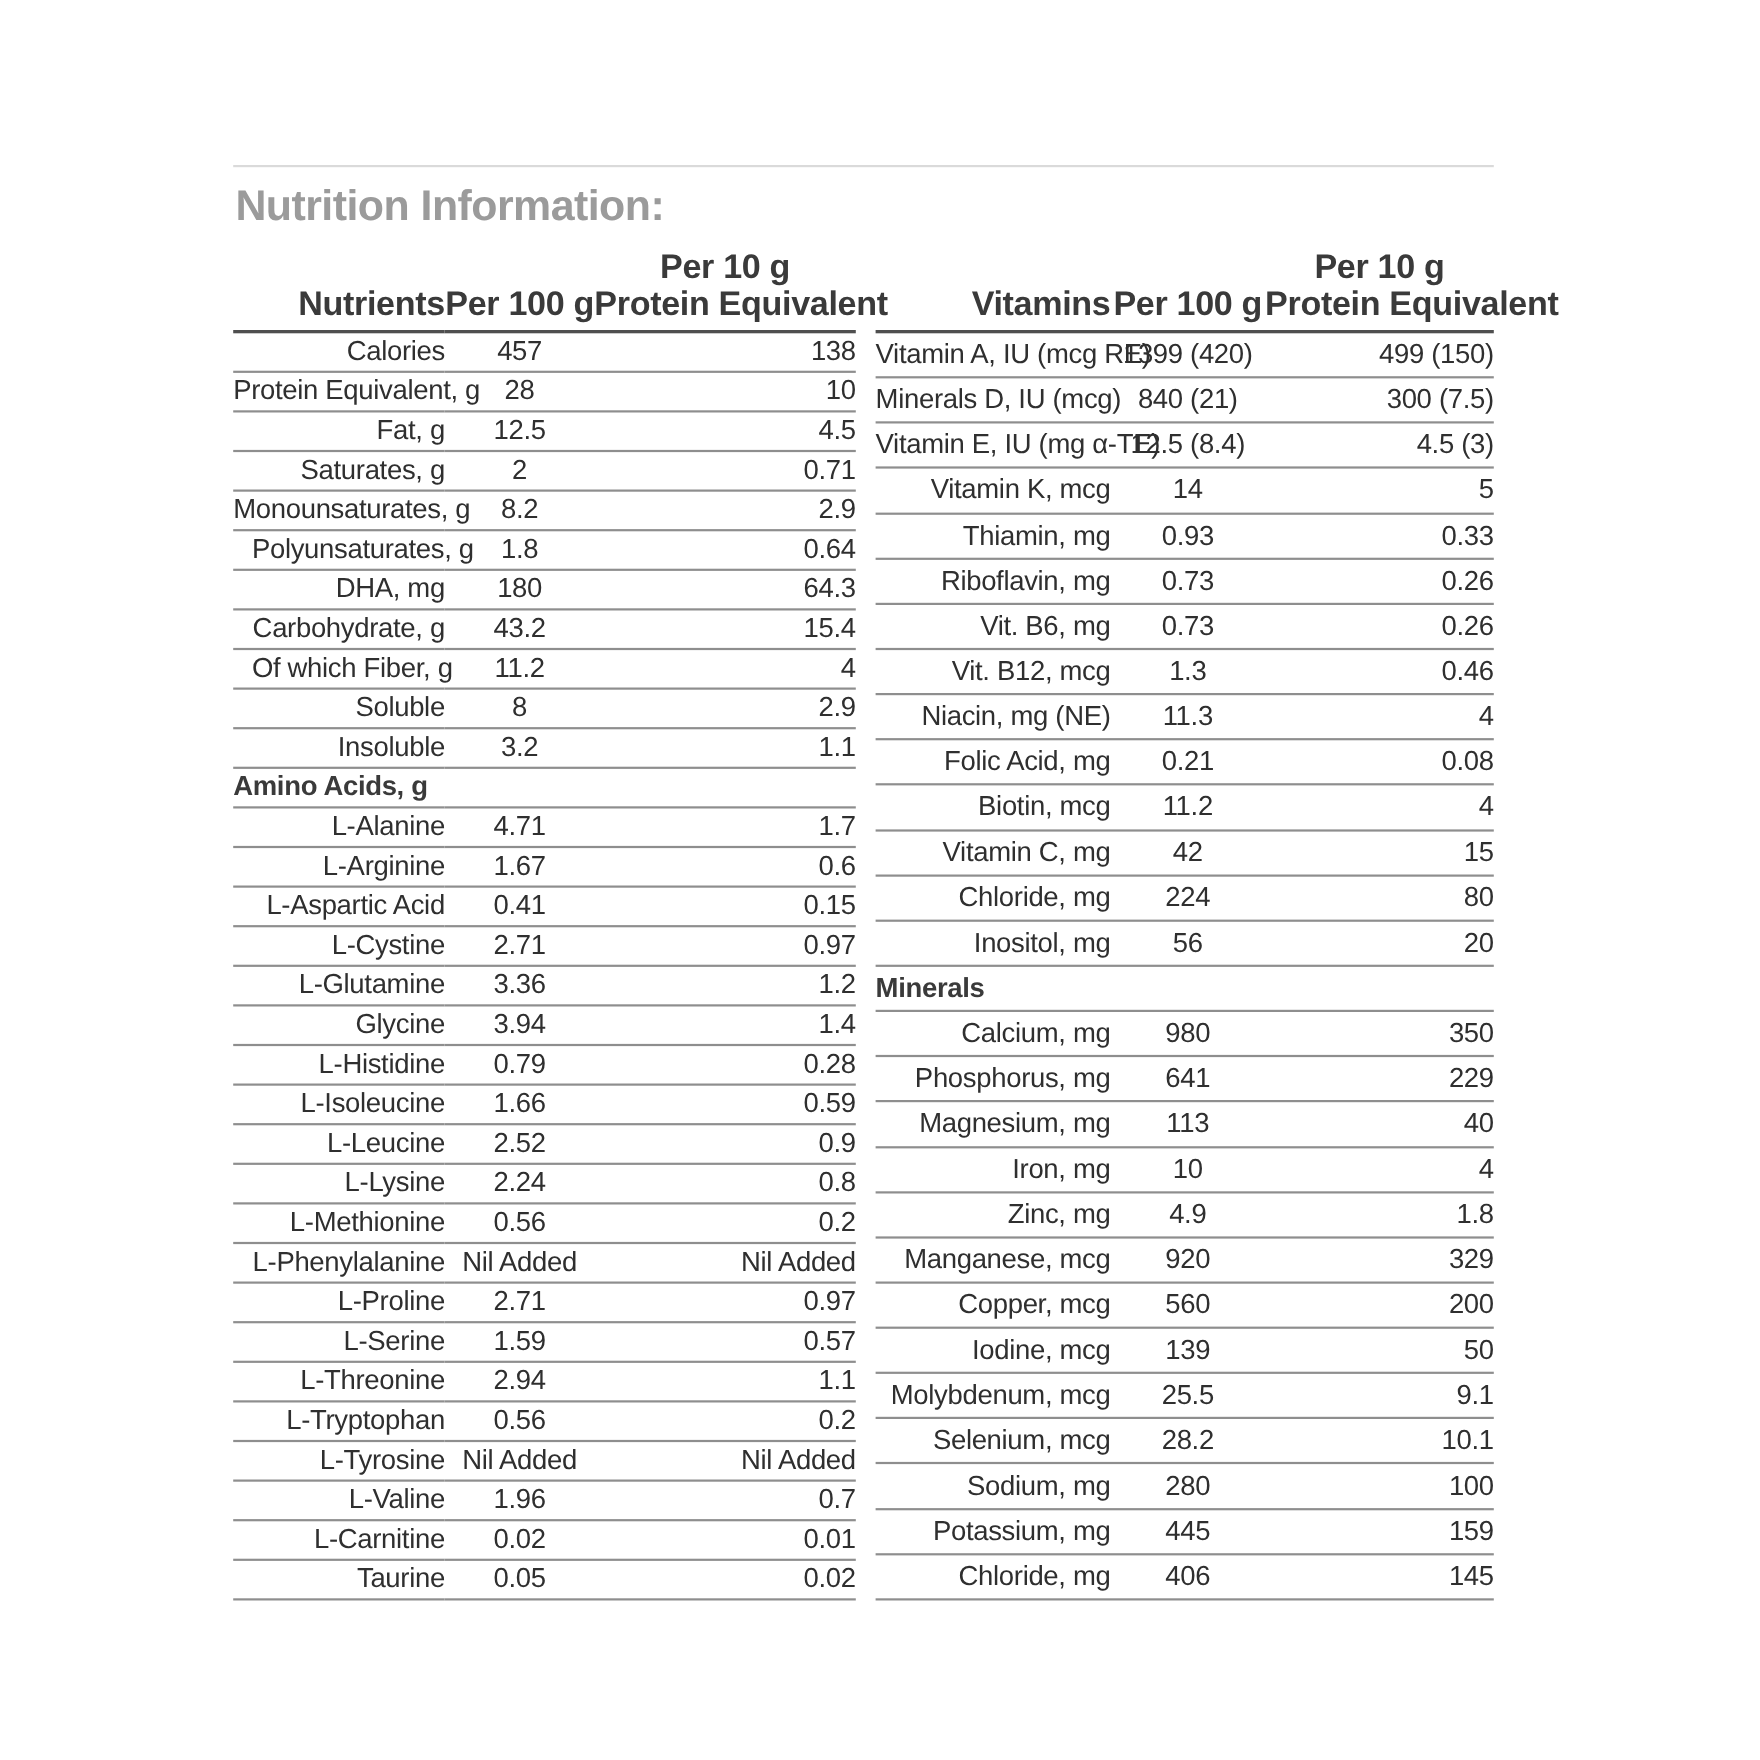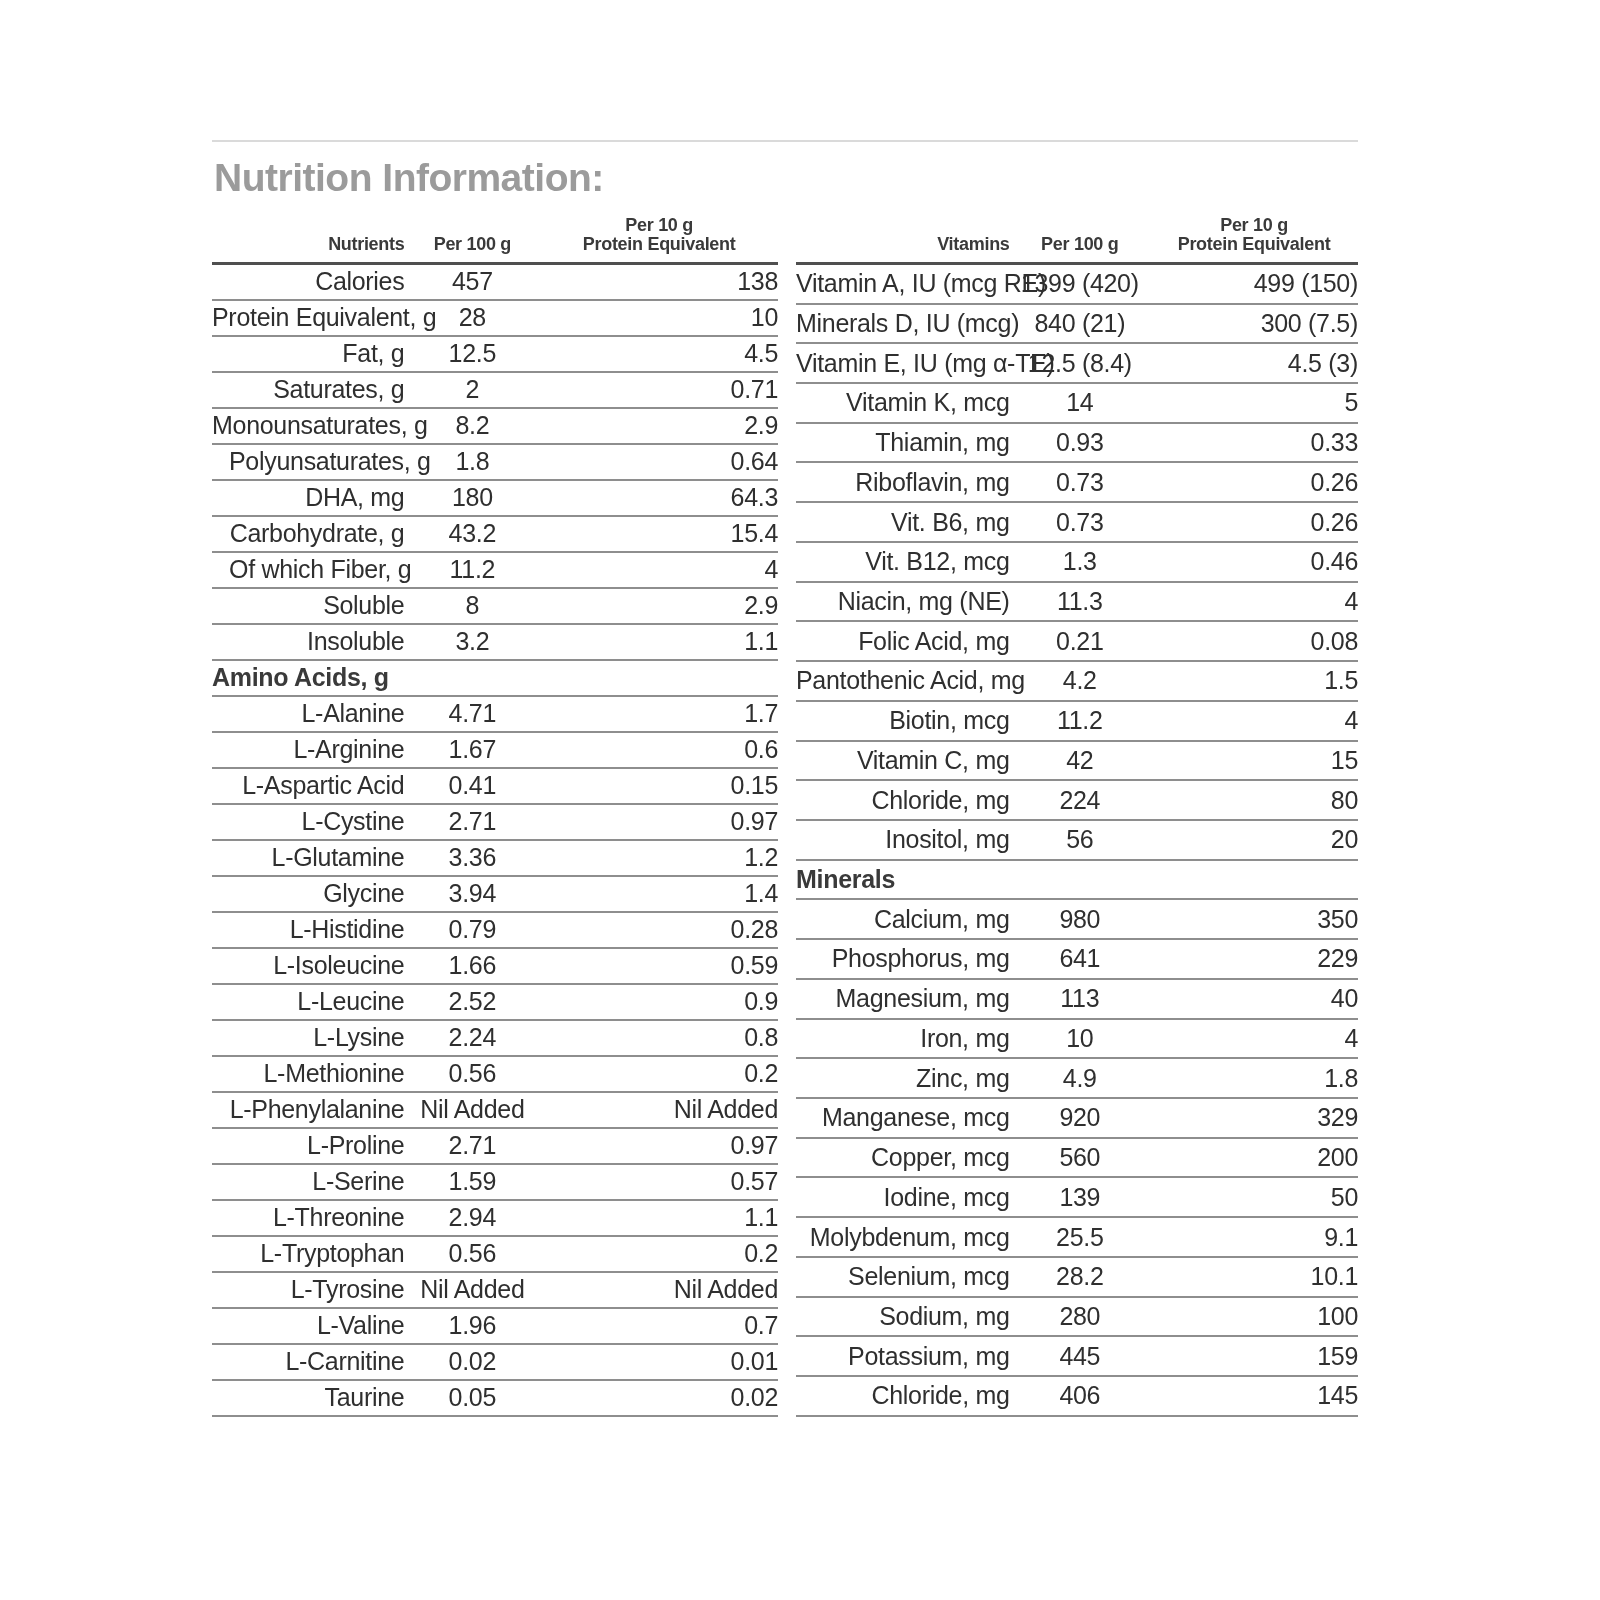--- a/index.html
+++ b/index.html
@@ -13,38 +13,38 @@
   }
   html,body{margin:0;padding:0;}
   body{
     width:1600px;height:1600px;
     background:var(--c-bg);
     font-family:"Liberation Sans", sans-serif;
     color:var(--c-body);
     position:relative;
     letter-spacing:-0.3px;
   }
-  .page{position:absolute;left:212px;top:140px;width:1146px;}
+  .page{position:absolute;left:212px;top:150px;width:1146px;}
   .top-rule{height:2px;background:var(--c-top-rule);}
   .title{
     margin:14px 0 0 2px;
     font-size:39px;font-weight:bold;
     color:var(--c-title);
     letter-spacing:-0.5px;
   }
   .tables{display:flex;margin-top:16px;}
   table{border-collapse:collapse;table-layout:fixed;}
   .t-left{width:566px;margin-right:18px;}
   .t-right{width:562px;}
   th,td{padding:0;overflow:visible;}
   thead th{
     vertical-align:bottom;
     padding-bottom:7px;
     border-bottom:3px solid var(--c-header-rule);
-    font-size:18px;font-weight:bold;color:var(--c-heading);
+    font-size:31px;font-weight:bold;color:var(--c-heading);
     line-height:1.08;
   }
   th.h-label{text-align:right;}
   th.h-val{text-align:center;}
   th .h-line{display:block;white-space:nowrap;text-align:center;}
   tbody td{
     border-bottom:2px solid var(--c-row-rule);
     font-size:25px;
     vertical-align:middle;
   }
@@ -310,25 +310,20 @@
             <td class="lab">Niacin, mg (NE)</td>
             <td class="v1">11.3</td>
             <td class="v2">4</td>
           </tr>
           <tr>
             <td class="lab">Folic Acid, mg</td>
             <td class="v1">0.21</td>
             <td class="v2">0.08</td>
           </tr>
           <tr>
-            <td class="lab">Pantothenic Acid, mg</td>
-            <td class="v1">4.2</td>
-            <td class="v2">1.5</td>
-          </tr>
-          <tr>
             <td class="lab">Biotin, mcg</td>
             <td class="v1">11.2</td>
             <td class="v2">4</td>
           </tr>
           <tr>
             <td class="lab">Vitamin C, mg</td>
             <td class="v1">42</td>
             <td class="v2">15</td>
           </tr>
           <tr>

